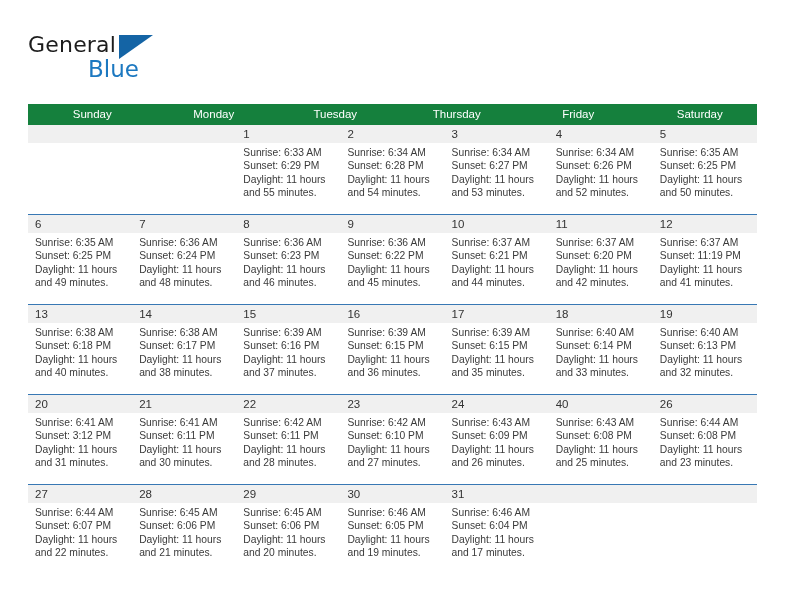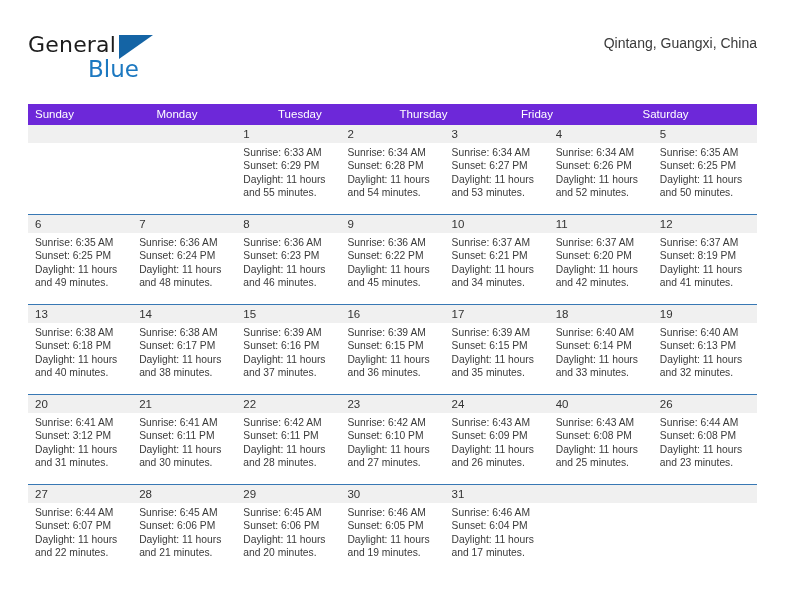--- a/index.html
+++ b/index.html
@@ -91,22 +91,23 @@
 
   
   .calendar {
     position: absolute;
     left: 28px;
     top: 104px;
     width: 729px;
   }
   .weekday-row {
     display: flex;
-    background: #6d28d9;
+    background: #15803d;
     height: 21px;
+    text-align: center;
   }
   .weekday {
     flex: 1 1 0;
     color: #ffffff;
     font-size: 11.5px;
     line-height: 21px;
     padding-left: 7px;
     box-sizing: border-box;
     font-family: "Liberation Sans", sans-serif;
     white-space: nowrap;
@@ -155,21 +156,20 @@
 
 <div class="page">
 
   <div class="header">
     <div class="logo">
       <span class="logo-general">General</span>
       <span class="logo-triangle"></span>
       <span class="logo-blue">Blue</span>
     </div>
     <div class="title-block">
-      <div class="cal-subtitle">Qintang, Guangxi, China</div>
     </div>
   </div>
 
   <div class="calendar">
     <div class="weekday-row" id="weekday-row">
         <div class="weekday">Sunday</div>
         <div class="weekday">Monday</div>
         <div class="weekday">Tuesday</div>
         <div class="weekday">Thursday</div>
         <div class="weekday">Friday</div>
@@ -267,37 +267,37 @@
               <div class="day-line">Daylight: 11 hours</div>
               <div class="day-line">and 45 minutes.</div>
             </div>
           </div>
           <div class="day-cell">
             <div class="day-number-band">10</div>
             <div class="day-body">
               <div class="day-line">Sunrise: 6:37 AM</div>
               <div class="day-line">Sunset: 6:21 PM</div>
               <div class="day-line">Daylight: 11 hours</div>
-              <div class="day-line">and 34 minutes.</div>
+              <div class="day-line">and 44 minutes.</div>
             </div>
           </div>
           <div class="day-cell">
             <div class="day-number-band">11</div>
             <div class="day-body">
               <div class="day-line">Sunrise: 6:37 AM</div>
               <div class="day-line">Sunset: 6:20 PM</div>
               <div class="day-line">Daylight: 11 hours</div>
               <div class="day-line">and 42 minutes.</div>
             </div>
           </div>
           <div class="day-cell">
             <div class="day-number-band">12</div>
             <div class="day-body">
               <div class="day-line">Sunrise: 6:37 AM</div>
-              <div class="day-line">Sunset: 8:19 PM</div>
+              <div class="day-line">Sunset: 11:19 PM</div>
               <div class="day-line">Daylight: 11 hours</div>
               <div class="day-line">and 41 minutes.</div>
             </div>
           </div>
         </div>
         <div class="week">
           <div class="day-cell">
             <div class="day-number-band">13</div>
             <div class="day-body">
               <div class="day-line">Sunrise: 6:38 AM</div>

